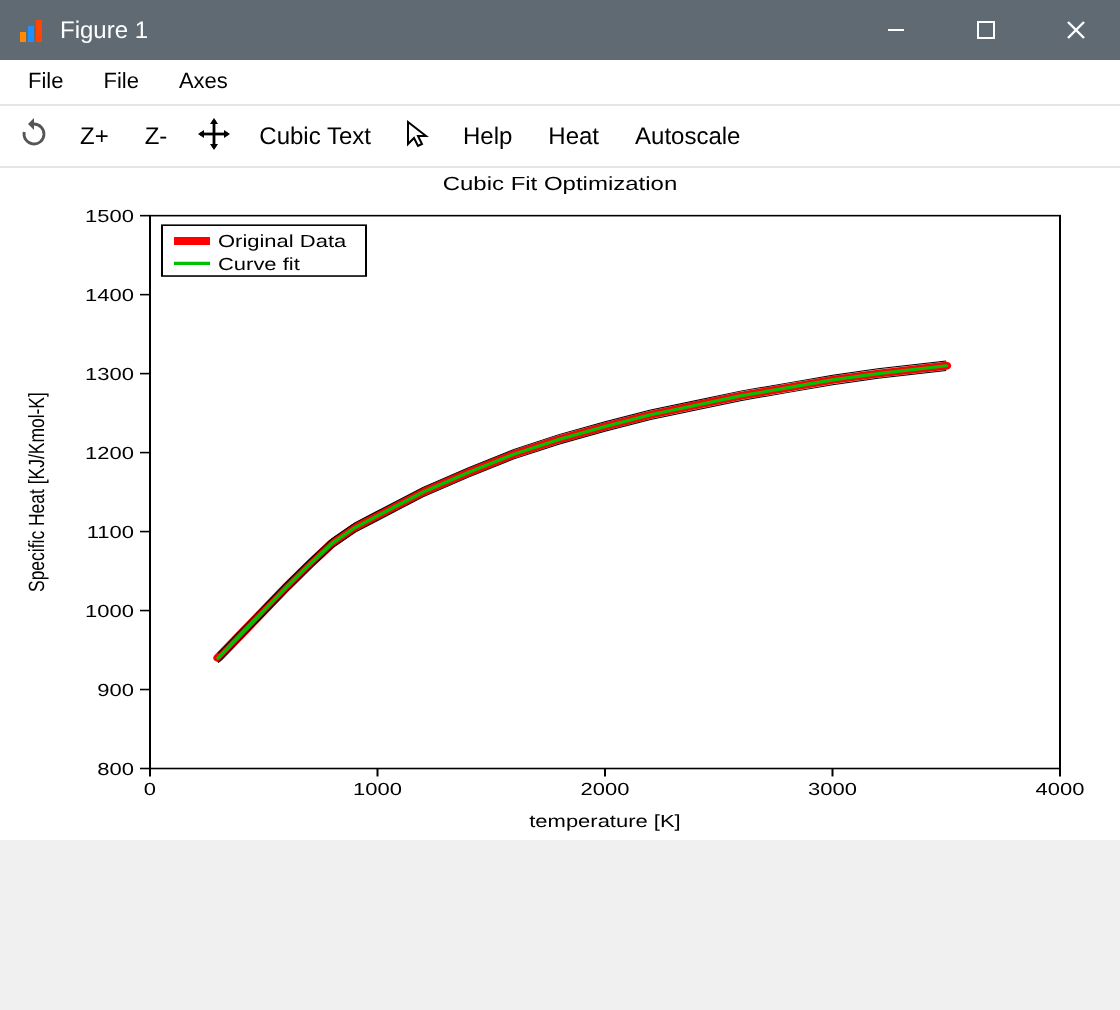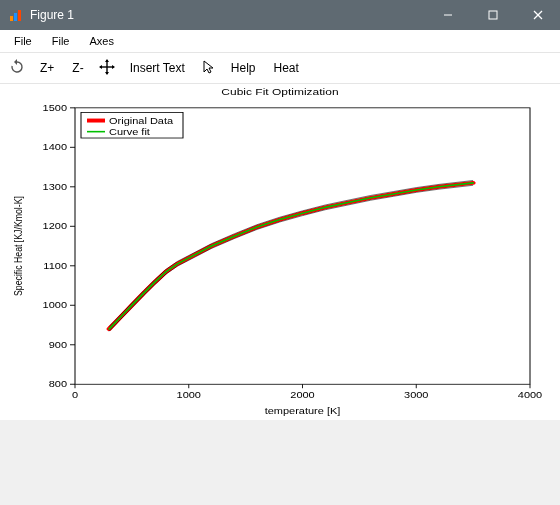--- a/index.html
+++ b/index.html
@@ -203,30 +203,31 @@
         <svg width="16" height="16" viewBox="0 0 16 16">
           <line x1="8" y1="1" x2="8" y2="15" stroke="#000" stroke-width="1.4"></line>
           <line x1="1" y1="8" x2="15" y2="8" stroke="#000" stroke-width="1.4"></line>
           <polygon points="8,0 6,3 10,3" fill="#000"></polygon>
           <polygon points="8,16 6,13 10,13" fill="#000"></polygon>
           <polygon points="0,8 3,6 3,10" fill="#000"></polygon>
           <polygon points="16,8 13,6 13,10" fill="#000"></polygon>
         </svg>
       </span>
     </div>
-    <div class="tbtn">Insert Text</div>
+    <div class="tbtn">Cubic Text</div>
     <div class="tbtn icon">
       <span>
         <svg width="16" height="16" viewBox="0 0 16 16">
           <polygon points="4,2 4,13 7,10 9,14 11,13 9,9 13,9" fill="none" stroke="#000" stroke-width="1"></polygon>
         </svg>
       </span>
     </div>
     <div class="tbtn">Help</div>
     <div class="tbtn">Heat</div>
+    <div class="tbtn">Autoscale</div>
   </div>
 
   <div class="plot-wrap">
     <svg class="plot" id="plot-svg" viewBox="0 0 560 423" preserveAspectRatio="none">
         <text x="280" y="14" text-anchor="middle" class="chart-title">Cubic Fit Optimization</text>
         <rect x="75" y="30" width="455" height="348" class="axis-line"></rect>
         <line x1="75" y1="378" x2="75" y2="383" class="tick"></line>
         <text x="75" y="395" text-anchor="middle" class="tick-label">0</text>
         <line x1="188.75" y1="378" x2="188.75" y2="383" class="tick"></line>
         <text x="188.75" y="395" text-anchor="middle" class="tick-label">1000</text>

